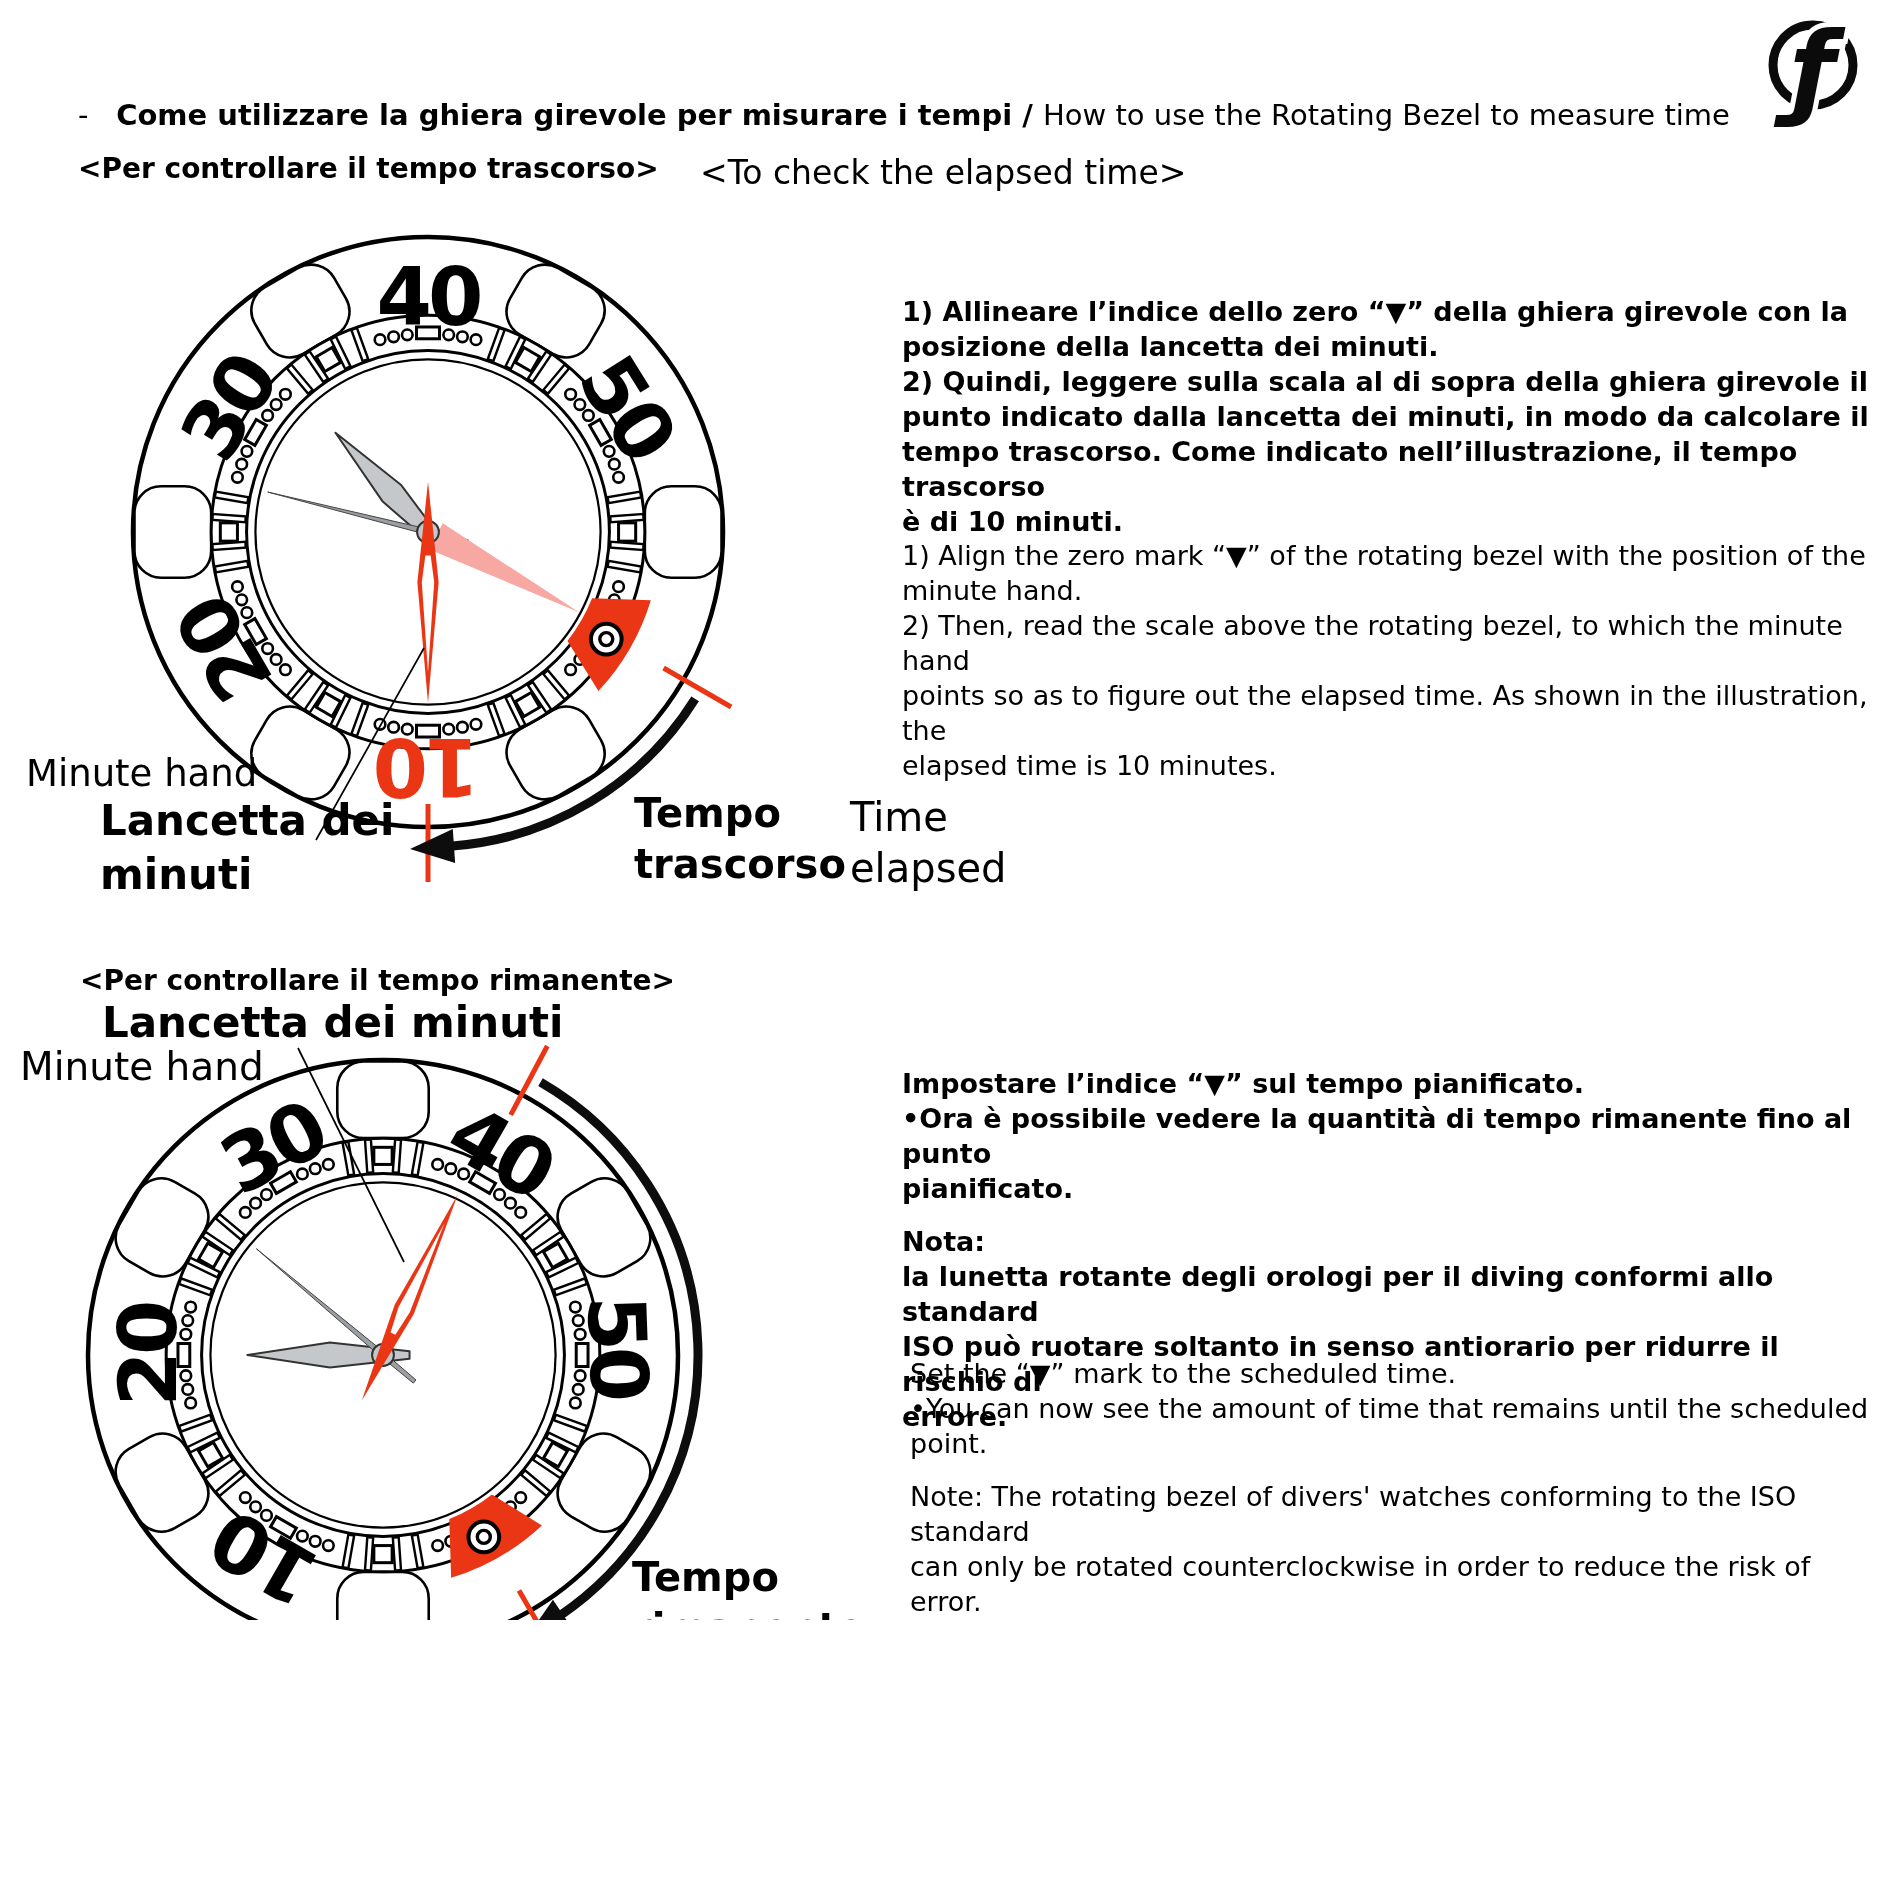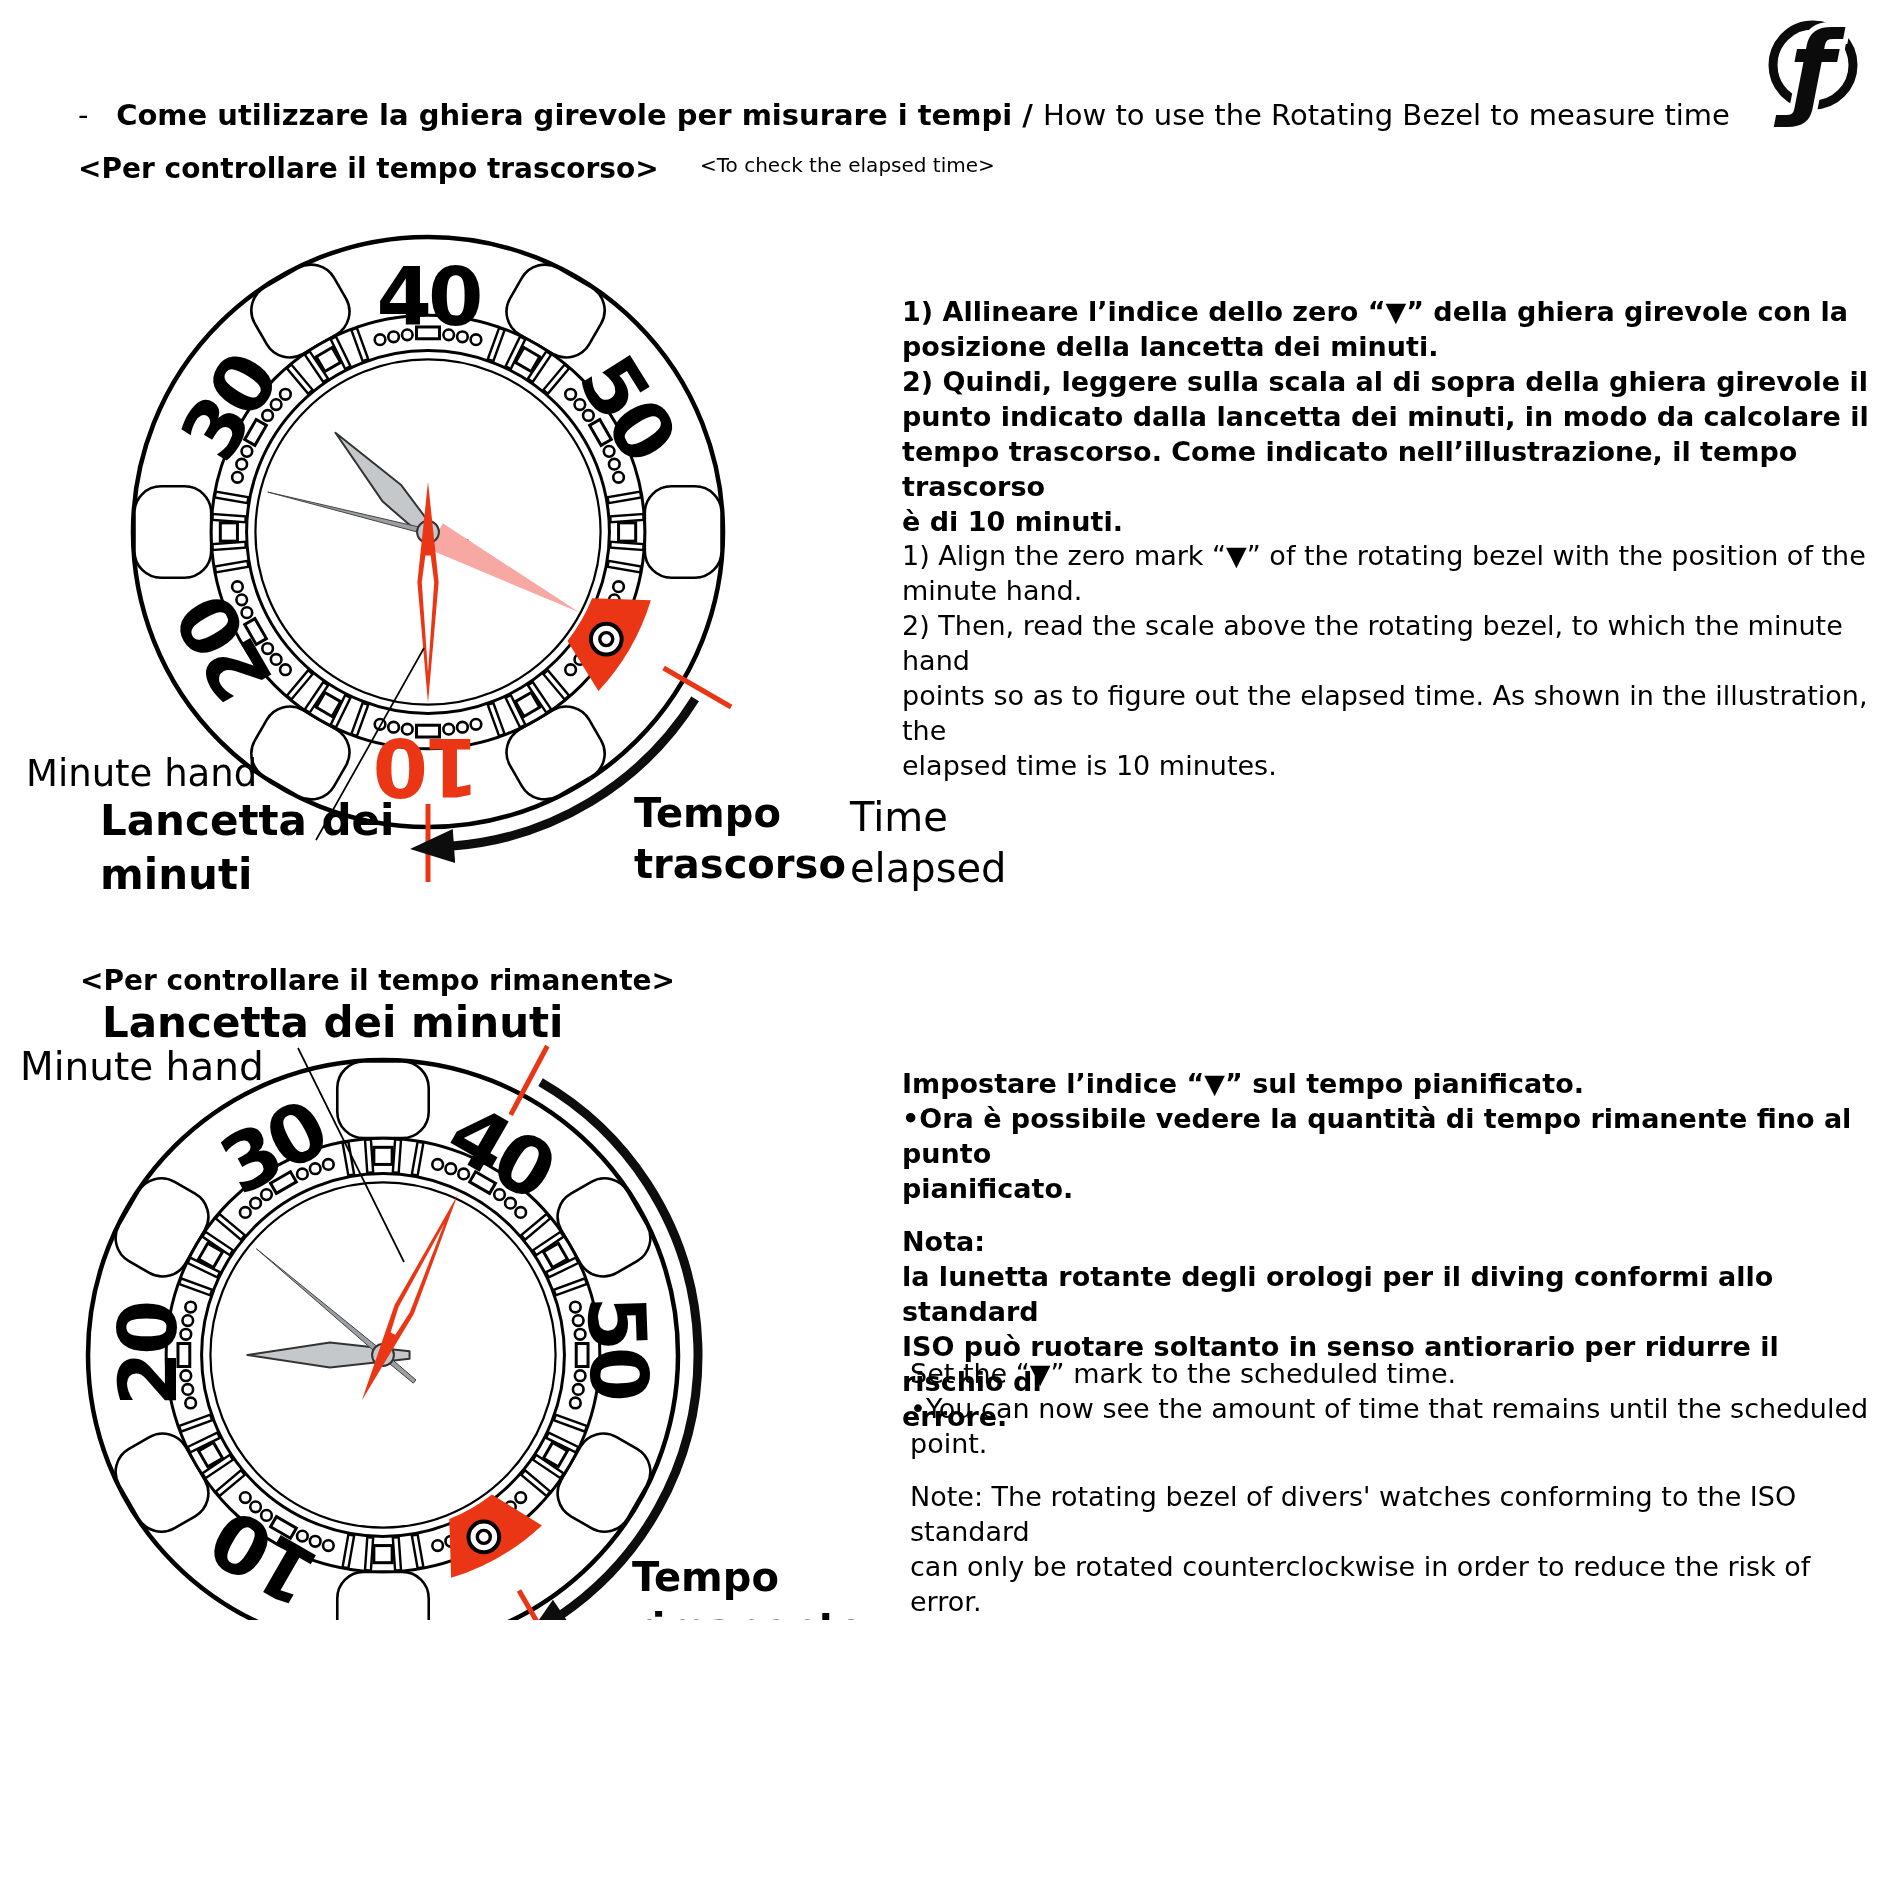--- a/index.html
+++ b/index.html
@@ -3,21 +3,21 @@
 <meta charset="utf-8">
 <style>
   html,body{margin:0;padding:0;background:#fff;}
   #page{position:relative;width:1890px;height:1620px;background:#fff;overflow:hidden;
         font-family:"DejaVu Sans",sans-serif;color:#000;}
   .abs{position:absolute;}
   .pre{white-space:pre-line;}
   .heading{top:96px;left:78px;font-size:29px;line-height:38px;}
   .heading b{font-weight:bold;}
   .subhead{font-size:28px;font-weight:bold;}
-  .subhead-en{font-size:20px;font-weight:normal;}
+  .subhead-en{font-size:33px;font-weight:normal;}
   .bodytxt{width:980px;font-size:27px;line-height:35px;}
   .bodytxt.it{font-weight:bold;}
   .biglabel{font-size:40px;line-height:1.28;}
   .biglabel.bold{font-weight:bold;}
   .biglabel.semi{font-weight:bold;font-size:42px;}
   .gap{display:block;height:18px;}
   #mercury-text{font-size:86px;font-weight:bold;font-style:italic;letter-spacing:8px;
     transform:scaleX(1.12) skewX(-6deg);transform-origin:left bottom;color:#0b0b0b;}
   #flag-stripe{width:424px;height:9px;border-radius:3px;
     background:linear-gradient(90deg,#2e7d33 0%,#2e7d33 17%,#ececec 19%,#ececec 36%,#8e1f2f 38%,#8e1f2f 58%,#111 60%,#111 100%);}

